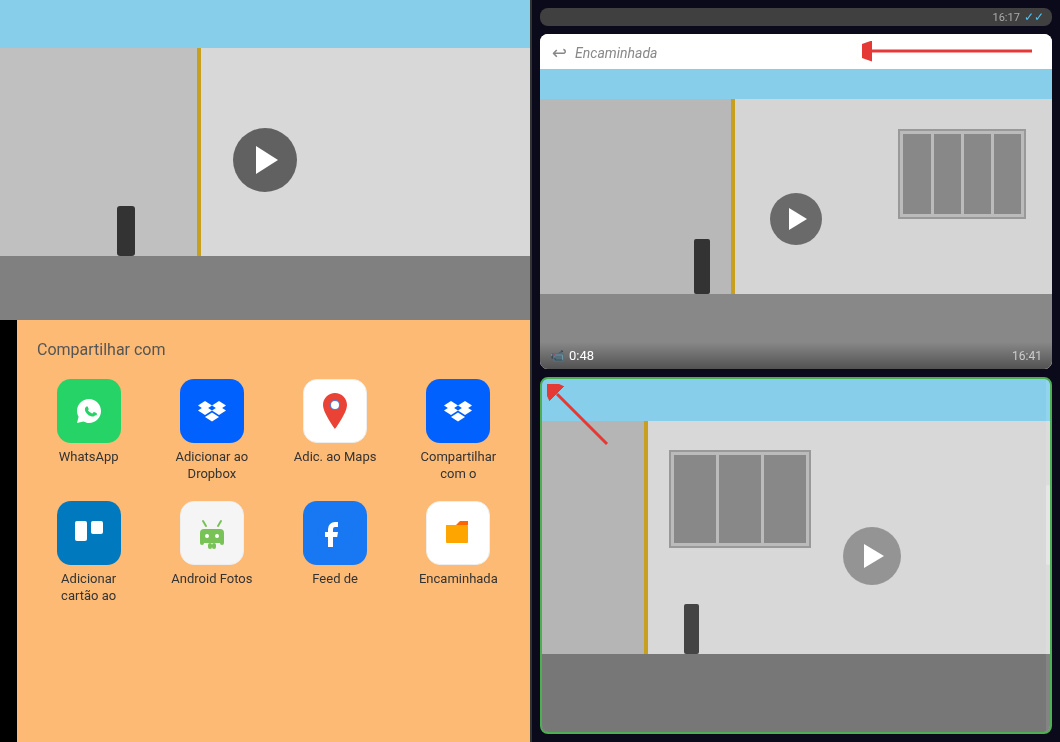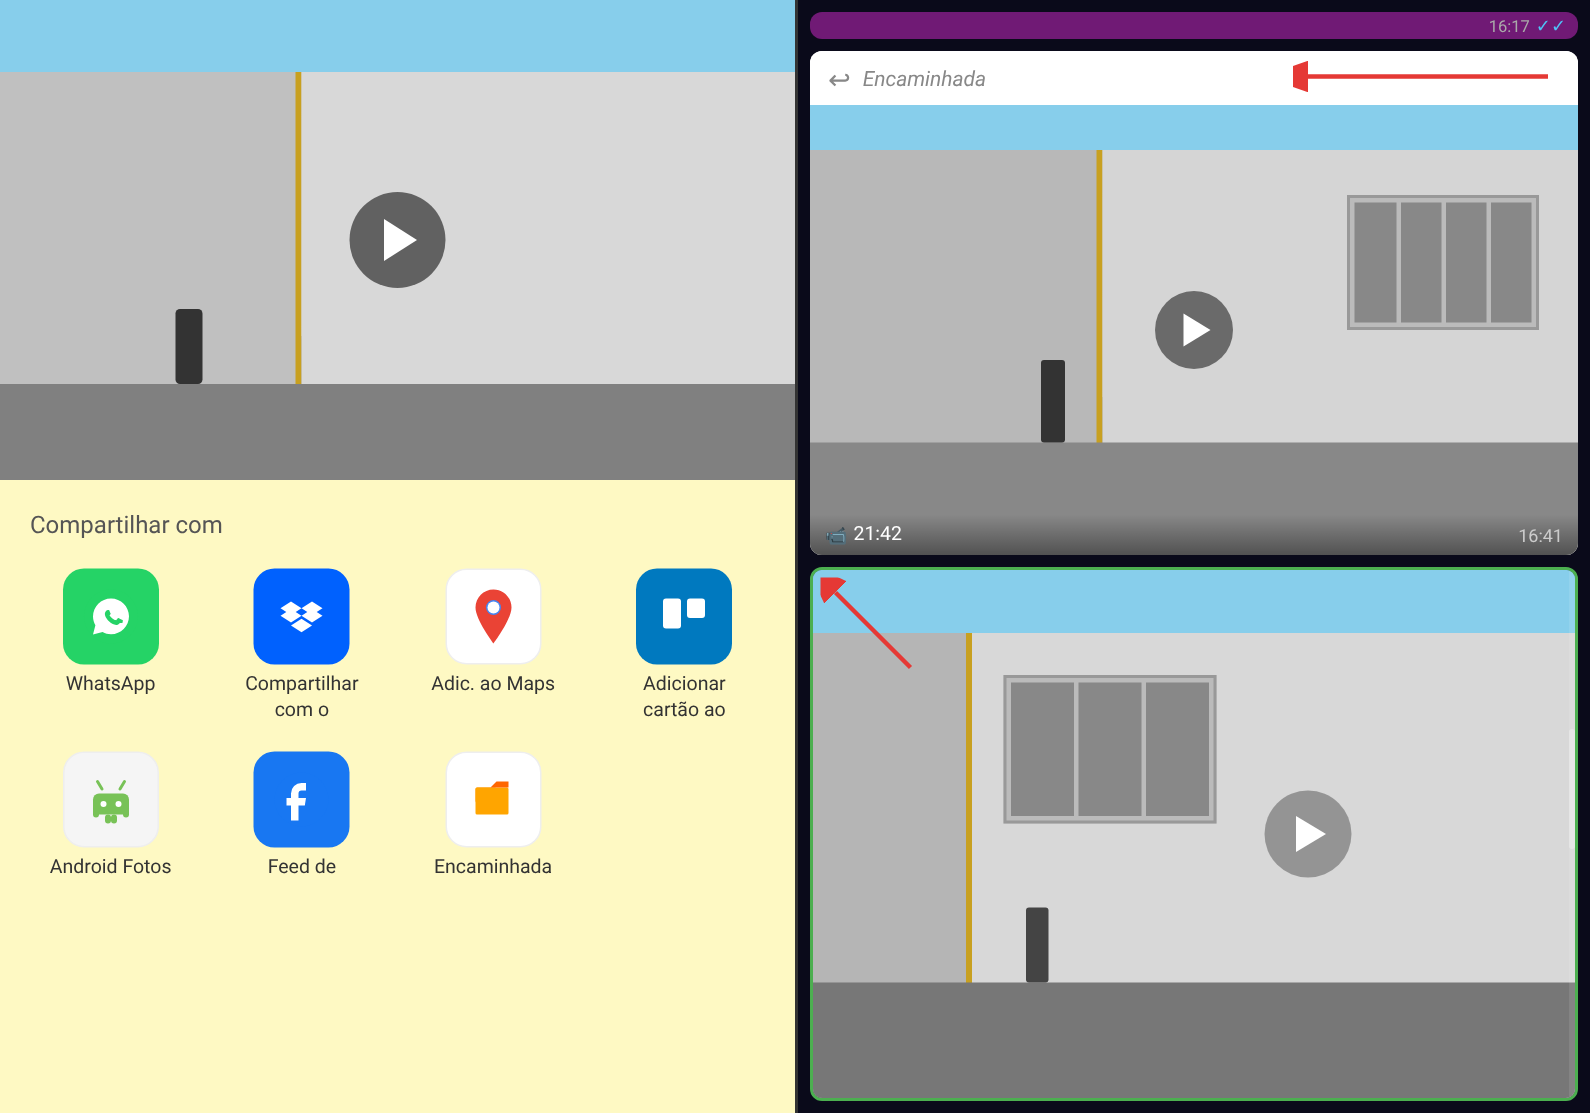--- a/index.html
+++ b/index.html
@@ -51,23 +51,24 @@
     .play-triangle {
       width: 0; height: 0;
       border-top: 14px solid transparent;
       border-bottom: 14px solid transparent;
       border-left: 22px solid white;
       margin-left: 4px;
     }
 
     
     .share-sheet {
-      background: #fef9c3;
+      background: #fdba74;
       flex: 1;
       padding: 20px 10px 10px 10px;
+      margin-left: 17px;
     }
 
     .share-title {
       font-size: 16px;
       color: #555;
       margin-bottom: 20px;
       padding-left: 10px;
     }
 
     .apps-grid {
@@ -128,21 +129,21 @@
       background: #0a0a1a;
       overflow: hidden;
       display: flex;
       flex-direction: column;
       padding: 8px;
       gap: 8px;
     }
 
     
     .msg-bubble-top {
-      background: #701a75;
+      background: #404040;
       border-radius: 8px;
       overflow: hidden;
       height: 18px;
       display: flex;
       align-items: center;
       justify-content: flex-end;
       padding-right: 8px;
     }
 
     .time-top {
@@ -329,43 +330,55 @@
       <div class="app-item">
         <div class="app-icon icon-whatsapp">
           <svg width="38" height="38" viewBox="0 0 38 38" fill="none">
             <circle cx="19" cy="19" r="18" fill="#25D366"></circle>
             <path d="M19 7C12.4 7 7 12.4 7 19c0 2.1.6 4.1 1.6 5.8L7 31l6.4-1.6c1.7.9 3.6 1.5 5.6 1.5 6.6 0 12-5.4 12-12S25.6 7 19 7zm5.8 16.4c-.2.6-1.3 1.2-1.8 1.2-.4 0-.9.1-2.8-.6-2.4-1-4-3.4-4.1-3.6-.1-.2-1.2-1.6-1.2-3s.8-2.1 1.1-2.4c.3-.3.6-.4.8-.4h.6c.2 0 .4 0 .5.4.2.5.7 1.8.8 1.9.1.1.1.3 0 .4l-.3.5-.4.4c.2.3.8 1.2 1.7 1.9 1.1.9 2 1.2 2.3 1.3.3.1.4.1.6-.1.2-.2.7-.8.9-1.1.2-.3.4-.2.7-.1.3.1 1.8.9 2.1 1 .3.2.5.3.6.4 0 .4-.1 1.2-.3 1.8z" fill="white"></path>
           </svg>
         </div>
         <div class="app-label">WhatsApp</div>
       </div>
 
+      <div class="app-item">
+        <div class="app-icon icon-dropbox1">
+          <svg width="36" height="36" viewBox="0 0 36 36" fill="none">
+            <path d="M11 8l-7 4.5 7 4.5 7-4.5L11 8z" fill="white"></path>
+            <path d="M25 8l-7 4.5 7 4.5 7-4.5L25 8z" fill="white"></path>
+            <path d="M4 17.5l7 4.5 7-4.5-7-4.5L4 17.5z" fill="white"></path>
+            <path d="M18 17.5l7 4.5 7-4.5-7-4.5-7 4.5z" fill="white"></path>
+            <path d="M11 24l7-4.5 7 4.5-7 4.5L11 24z" fill="white"></path>
+          </svg>
+        </div>
+        <div class="app-label">Adicionar ao<br>Dropbox</div>
+      </div>
+
+      <div class="app-item">
+        <div class="app-icon icon-maps">
+          <svg width="40" height="40" viewBox="0 0 40 40">
+            <circle cx="20" cy="17" r="10" fill="#4285F4"></circle>
+            <path d="M20 2C13.4 2 8 7.4 8 14c0 8 12 24 12 24s12-16 12-24C32 7.4 26.6 2 20 2zm0 17a5 5 0 110-10 5 5 0 010 10z" fill="#EA4335"></path>
+            <circle cx="20" cy="14" r="4" fill="#fff"></circle>
+          </svg>
+        </div>
+        <div class="app-label">Adic. ao Maps</div>
+      </div>
 
       <div class="app-item">
         <div class="app-icon icon-dropbox2">
           <svg width="36" height="36" viewBox="0 0 36 36" fill="none">
             <path d="M11 8l-7 4.5 7 4.5 7-4.5L11 8z" fill="white"></path>
             <path d="M25 8l-7 4.5 7 4.5 7-4.5L25 8z" fill="white"></path>
             <path d="M4 17.5l7 4.5 7-4.5-7-4.5L4 17.5z" fill="white"></path>
             <path d="M18 17.5l7 4.5 7-4.5-7-4.5-7 4.5z" fill="white"></path>
             <path d="M11 24l7-4.5 7 4.5-7 4.5L11 24z" fill="white"></path>
           </svg>
         </div>
         <div class="app-label">Compartilhar<br>com o</div>
-      </div>
-
-      <div class="app-item">
-        <div class="app-icon icon-maps">
-          <svg width="40" height="40" viewBox="0 0 40 40">
-            <circle cx="20" cy="17" r="10" fill="#4285F4"></circle>
-            <path d="M20 2C13.4 2 8 7.4 8 14c0 8 12 24 12 24s12-16 12-24C32 7.4 26.6 2 20 2zm0 17a5 5 0 110-10 5 5 0 010 10z" fill="#EA4335"></path>
-            <circle cx="20" cy="14" r="4" fill="#fff"></circle>
-          </svg>
-        </div>
-        <div class="app-label">Adic. ao Maps</div>
       </div>
 
       <div class="app-item">
         <div class="app-icon icon-trello">
           <svg width="36" height="36" viewBox="0 0 36 36" fill="none">
             <rect x="4" y="6" width="12" height="20" rx="2" fill="white"></rect>
             <rect x="20" y="6" width="12" height="13" rx="2" fill="white"></rect>
           </svg>
         </div>
         <div class="app-label">Adicionar<br>cartão ao</div>
@@ -461,21 +474,21 @@
 
       <div style="position:absolute;bottom:25%;left:30%;width:16px;height:55px;background:#333;border-radius:2px;"></div>
 
       <div class="play-btn-sm">
         <div class="play-tri-sm"></div>
       </div>
 
       <div class="video-footer">
         <div class="video-duration">
           <span class="cam-icon">📹</span>
-          <span>21:42</span>
+          <span>0:48</span>
         </div>
         <div class="video-time">16:41</div>
       </div>
     </div>
   </div>
 
   <div class="msg-bubble-bottom" style="position:relative;min-height:230px;">
 
     <svg style="position:absolute;top:5px;left:5px;z-index:10;" width="80" height="70">
       <defs>

